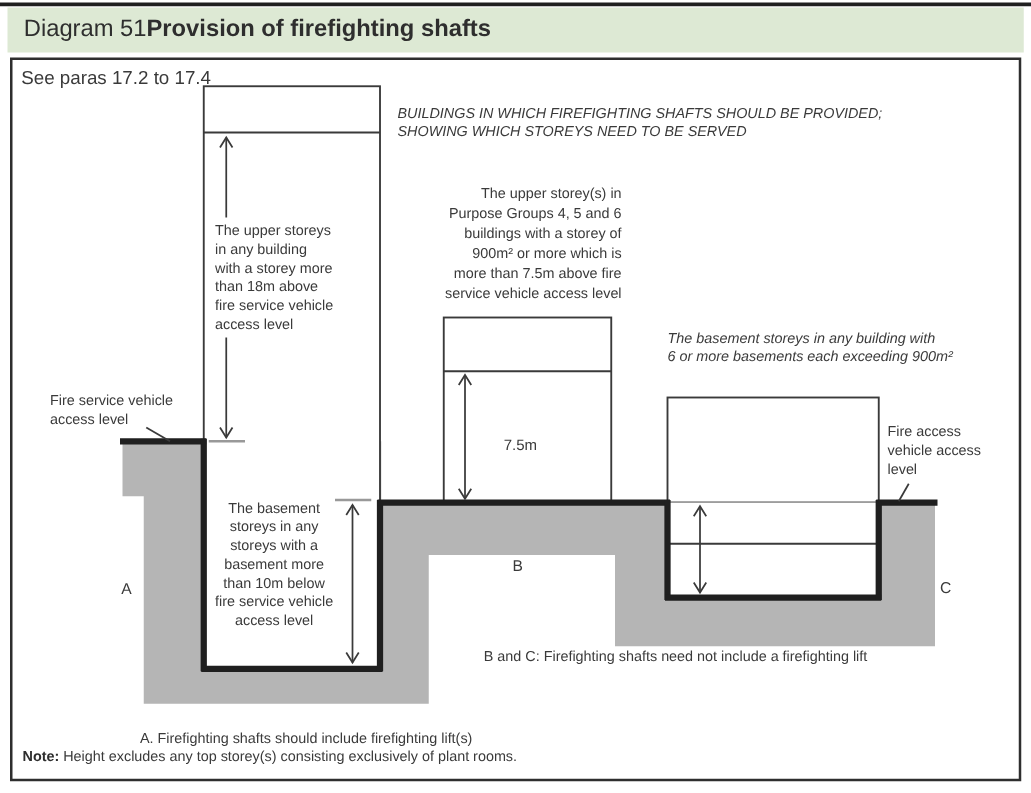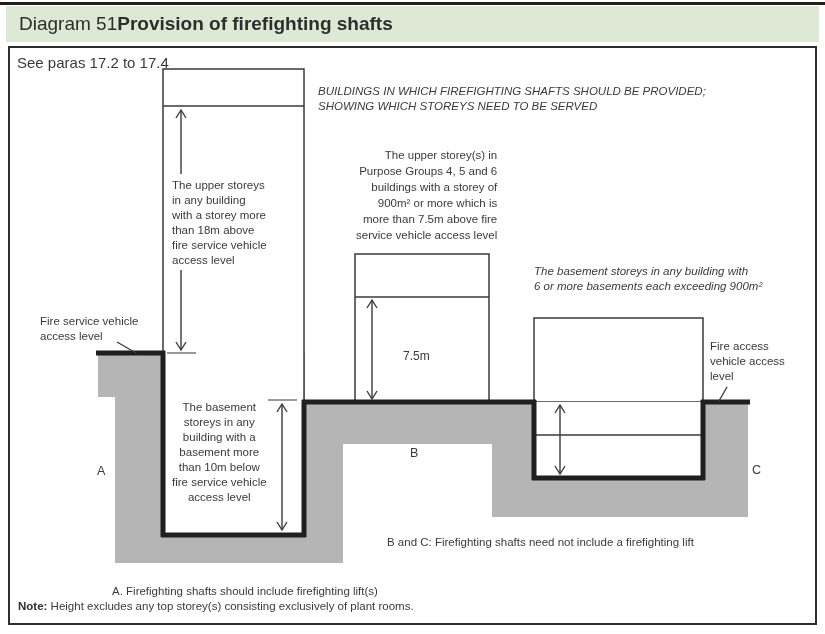--- a/index.html
+++ b/index.html
@@ -27,21 +27,21 @@
   .a-basement{left:172px;top:400px;text-align:center;}
   .b-text{left:356px;top:147px;line-height:16px;text-align:right;}
   .c-text{left:534px;top:264px;font-style:italic;}
   .c-access{left:710px;top:339px;}
   .left-access{left:40px;top:314px;}
   .dim-label{left:383px;top:349px;font-size:12px;margin-left:20px;}
   .letter{font-size:12.5px;}
   .letter-a{left:97px;top:464px;}
   .letter-b{left:410px;top:446px;}
   .letter-c{left:752px;top:463px;}
-  .caption-bc{left:387px;top:519px;margin-top:16px;}
+  .caption-bc{left:387px;top:519px;}
   .caption-a{left:112px;top:584px;}
   .note{left:18px;top:599px;}
   .note b{color:#2e2e2e;}
 </style>
 </head>
 <body>
 
 <div id="stage">
 
   <div id="top-rule" class="abs"></div>
@@ -128,21 +128,21 @@
     <div>in any building</div>
     <div>with a storey more</div>
     <div>than 18m above</div>
     <div>fire service vehicle</div>
     <div>access level</div>
   </div>
 
   <div class="abs txt a-basement">
     <div>The basement</div>
     <div>storeys in any</div>
-    <div>building with a</div>
+    <div>storeys with a</div>
     <div>basement more</div>
     <div>than 10m below</div>
     <div>fire service vehicle</div>
     <div>access level</div>
   </div>
 
   <div class="abs txt b-text">
     <div>The upper storey(s) in</div>
     <div>Purpose Groups 4, 5 and 6</div>
     <div>buildings with a storey of</div>

